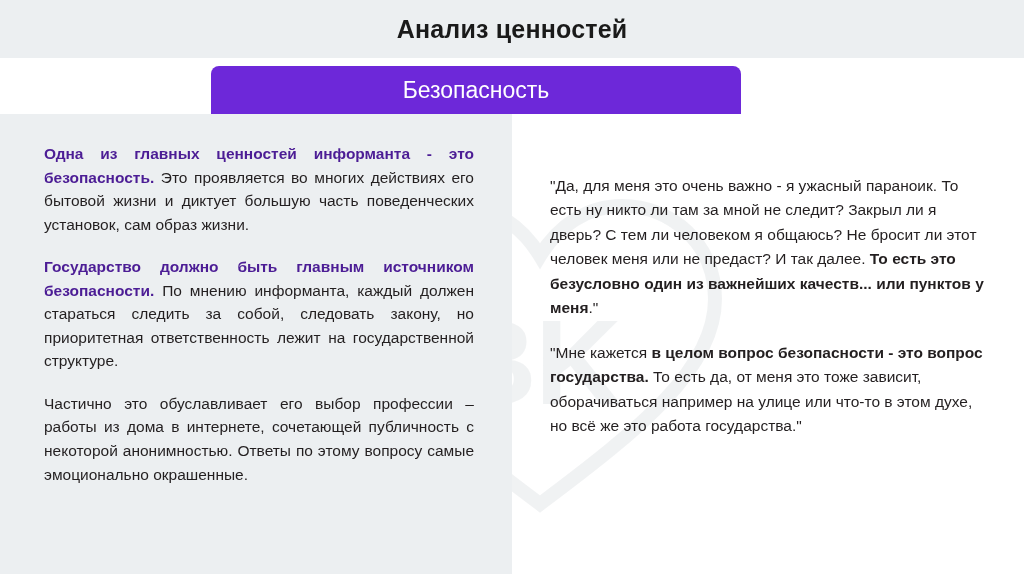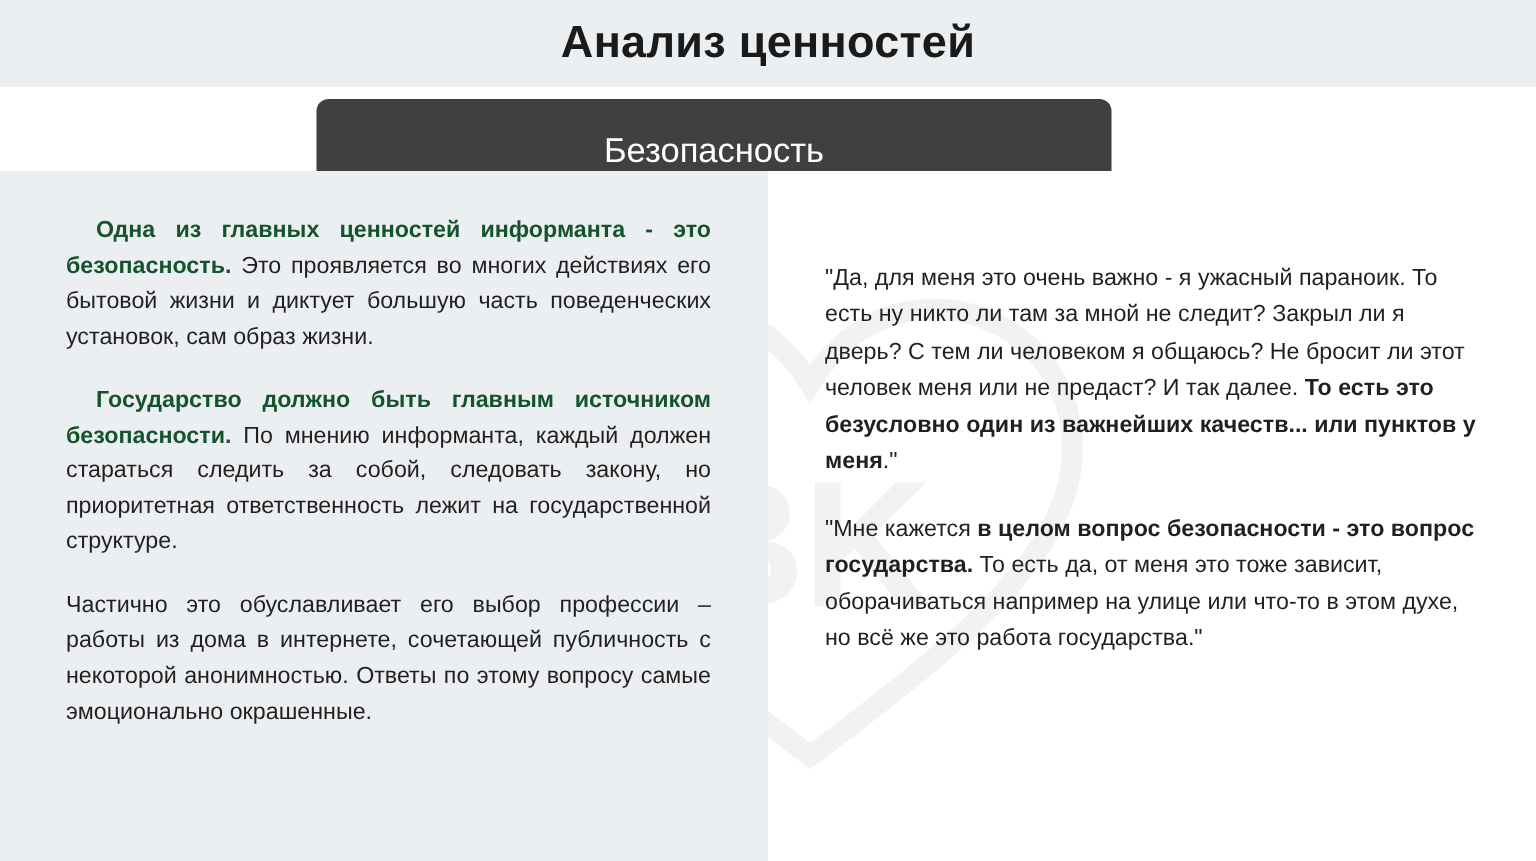--- a/index.html
+++ b/index.html
@@ -19,45 +19,45 @@
   .slide-header {
     height: 58px;
     background: #eceff1;
     display: flex;
     align-items: center;
     justify-content: center;
     position: relative;
     z-index: 5;
   }
   .slide-title {
-    font-size: 30px;
+    font-size: 25px;
     font-weight: bold;
     color: #1a1a1a;
     letter-spacing: 0.2px;
   }
 
   
   .subtitle-wrap {
     position: absolute;
     top: 58px;
     left: 0;
     width: 100%;
     height: 56px;
     z-index: 4;
   }
   .subtitle-pill {
     position: absolute;
     left: 211px;
     top: 8px;
     width: 530px;
     height: 48px;
-    background: #404040;
+    background: #6d28d9;
     border-radius: 8px 8px 0 0;
     display: flex;
-    align-items: flex-end;
+    align-items: center;
     justify-content: center;
   }
   .subtitle-pill span {
     color: #ffffff;
     font-size: 23px;
     font-weight: normal;
   }
 
   
   .body-area {
@@ -98,23 +98,22 @@
 
   .para {
     font-size: 15.5px;
     line-height: 1.52;
     color: #231f20;
     text-align: justify;
     margin: 0 0 19px 0;
   }
   .para:last-child { margin-bottom: 0; }
   .teal-bold {
-    color: #14532d;
+    color: #4c1d95;
     font-weight: bold;
-    margin-left: 20px;
   }
   .b { font-weight: bold; }
 
   .quote {
     font-size: 15.5px;
     line-height: 1.58;
     color: #231f20;
     text-align: left;
     margin: 0 0 20px 0;
   }

